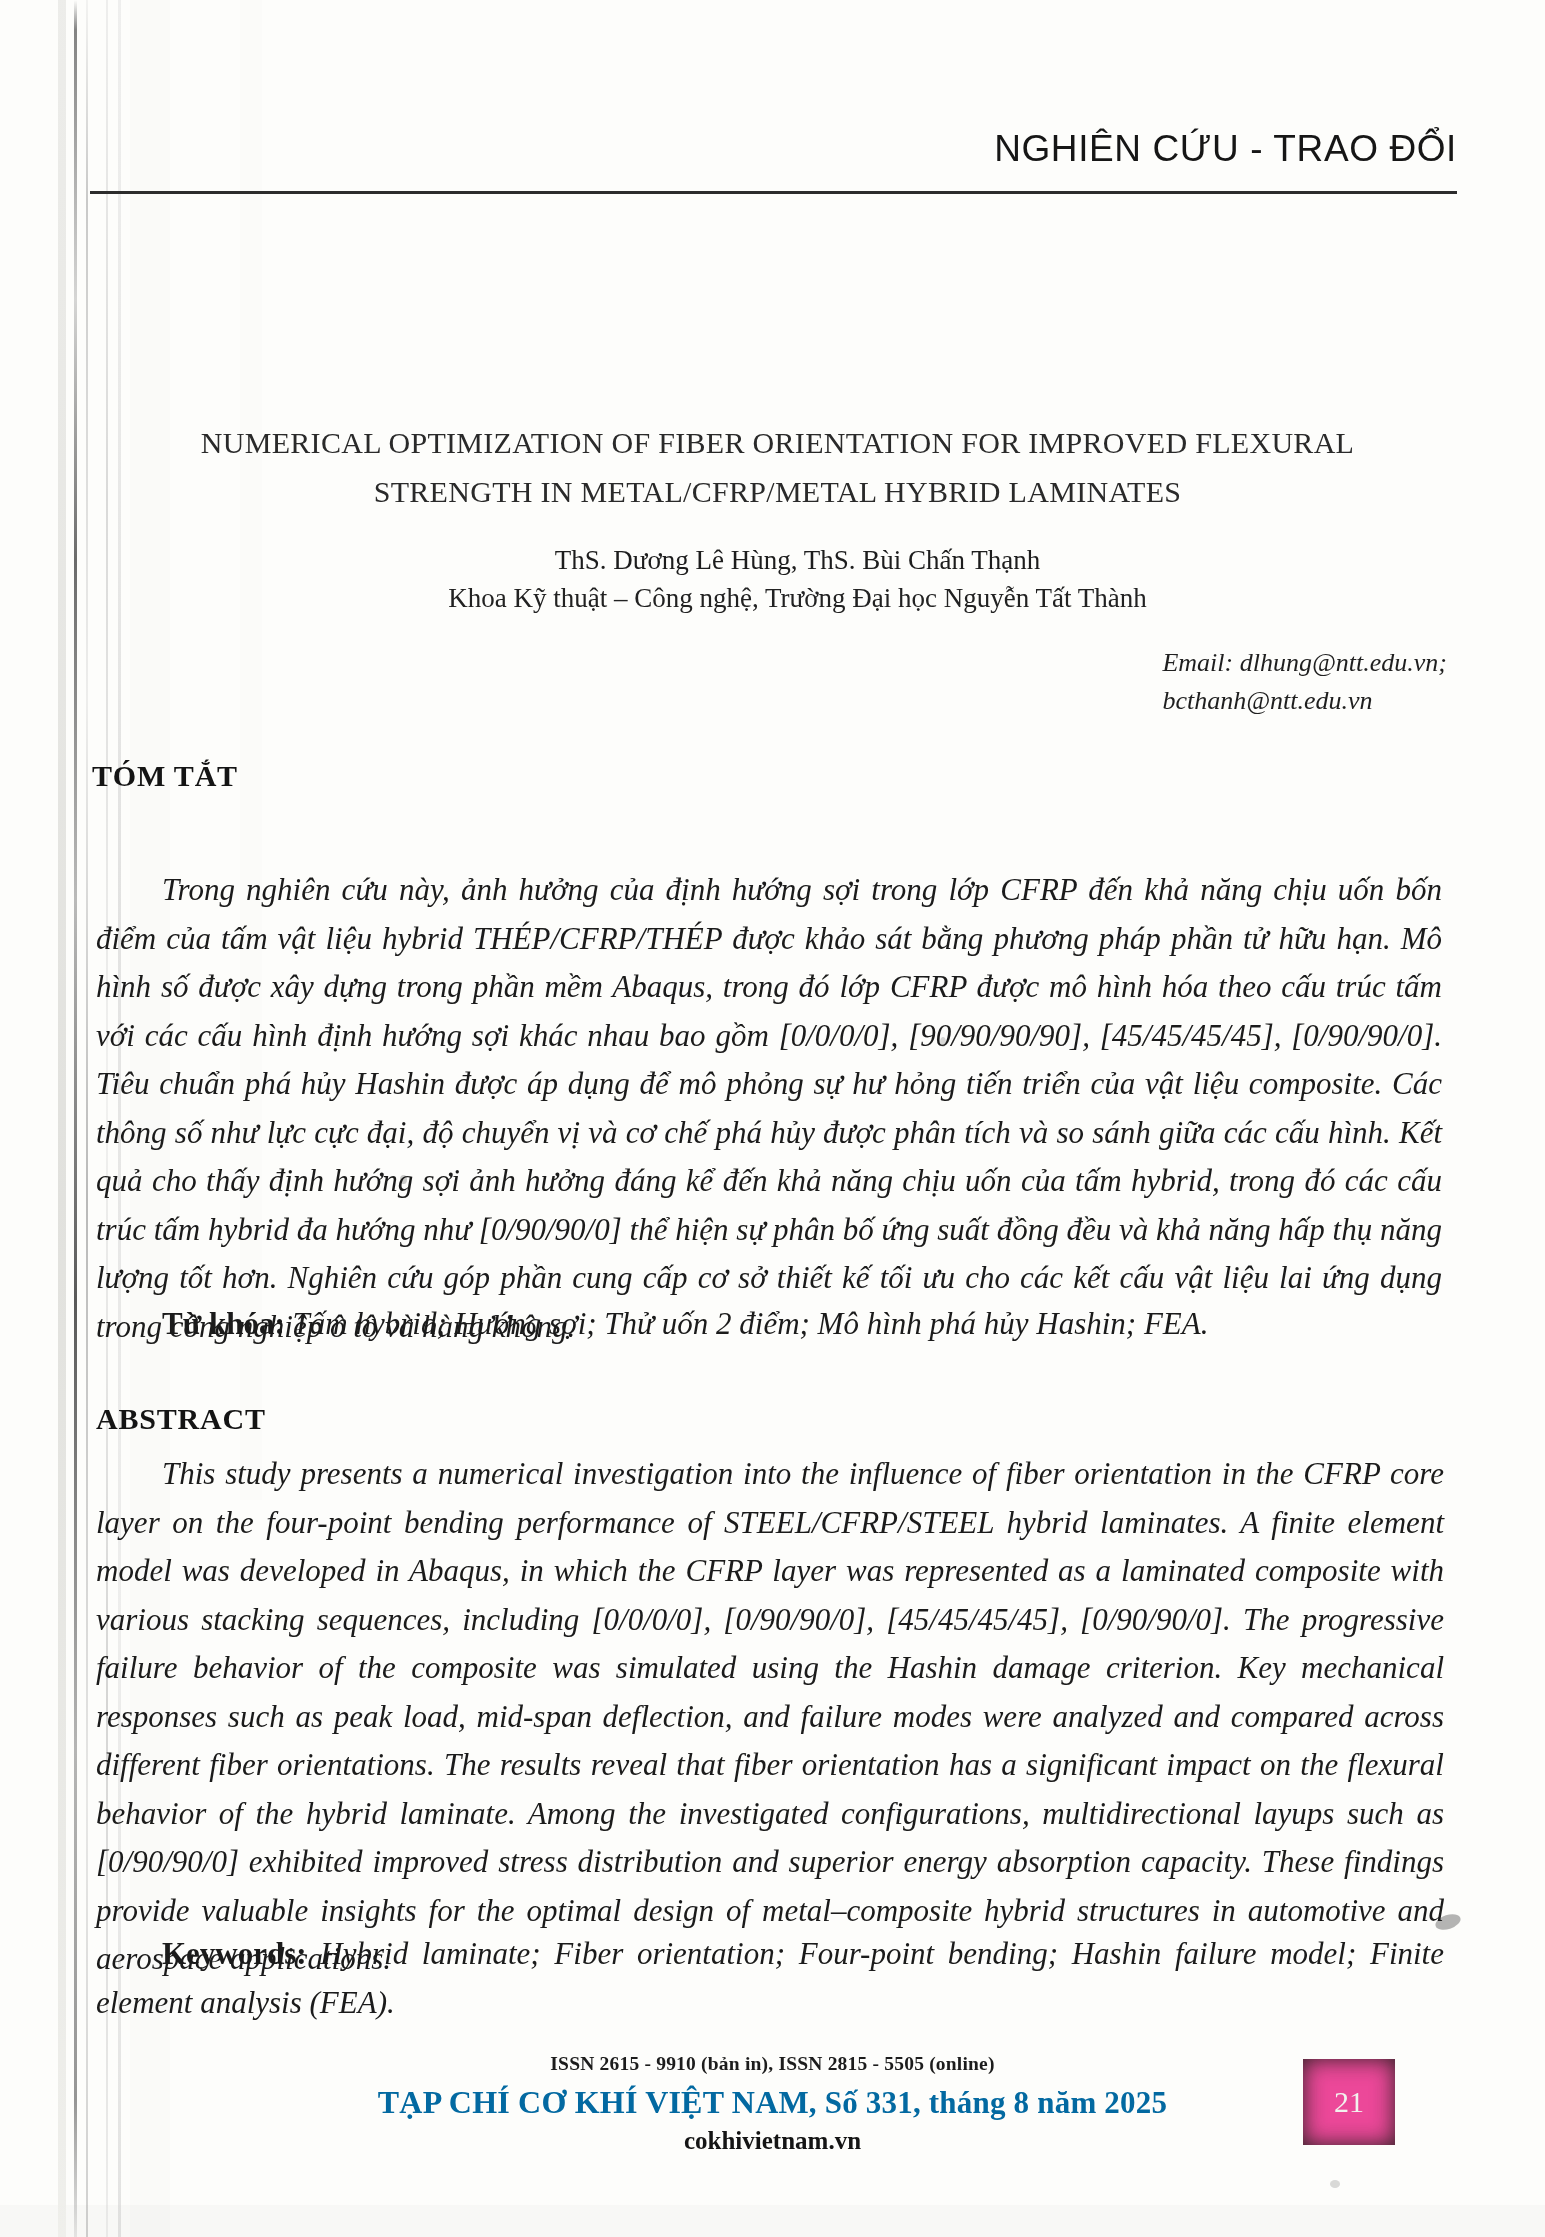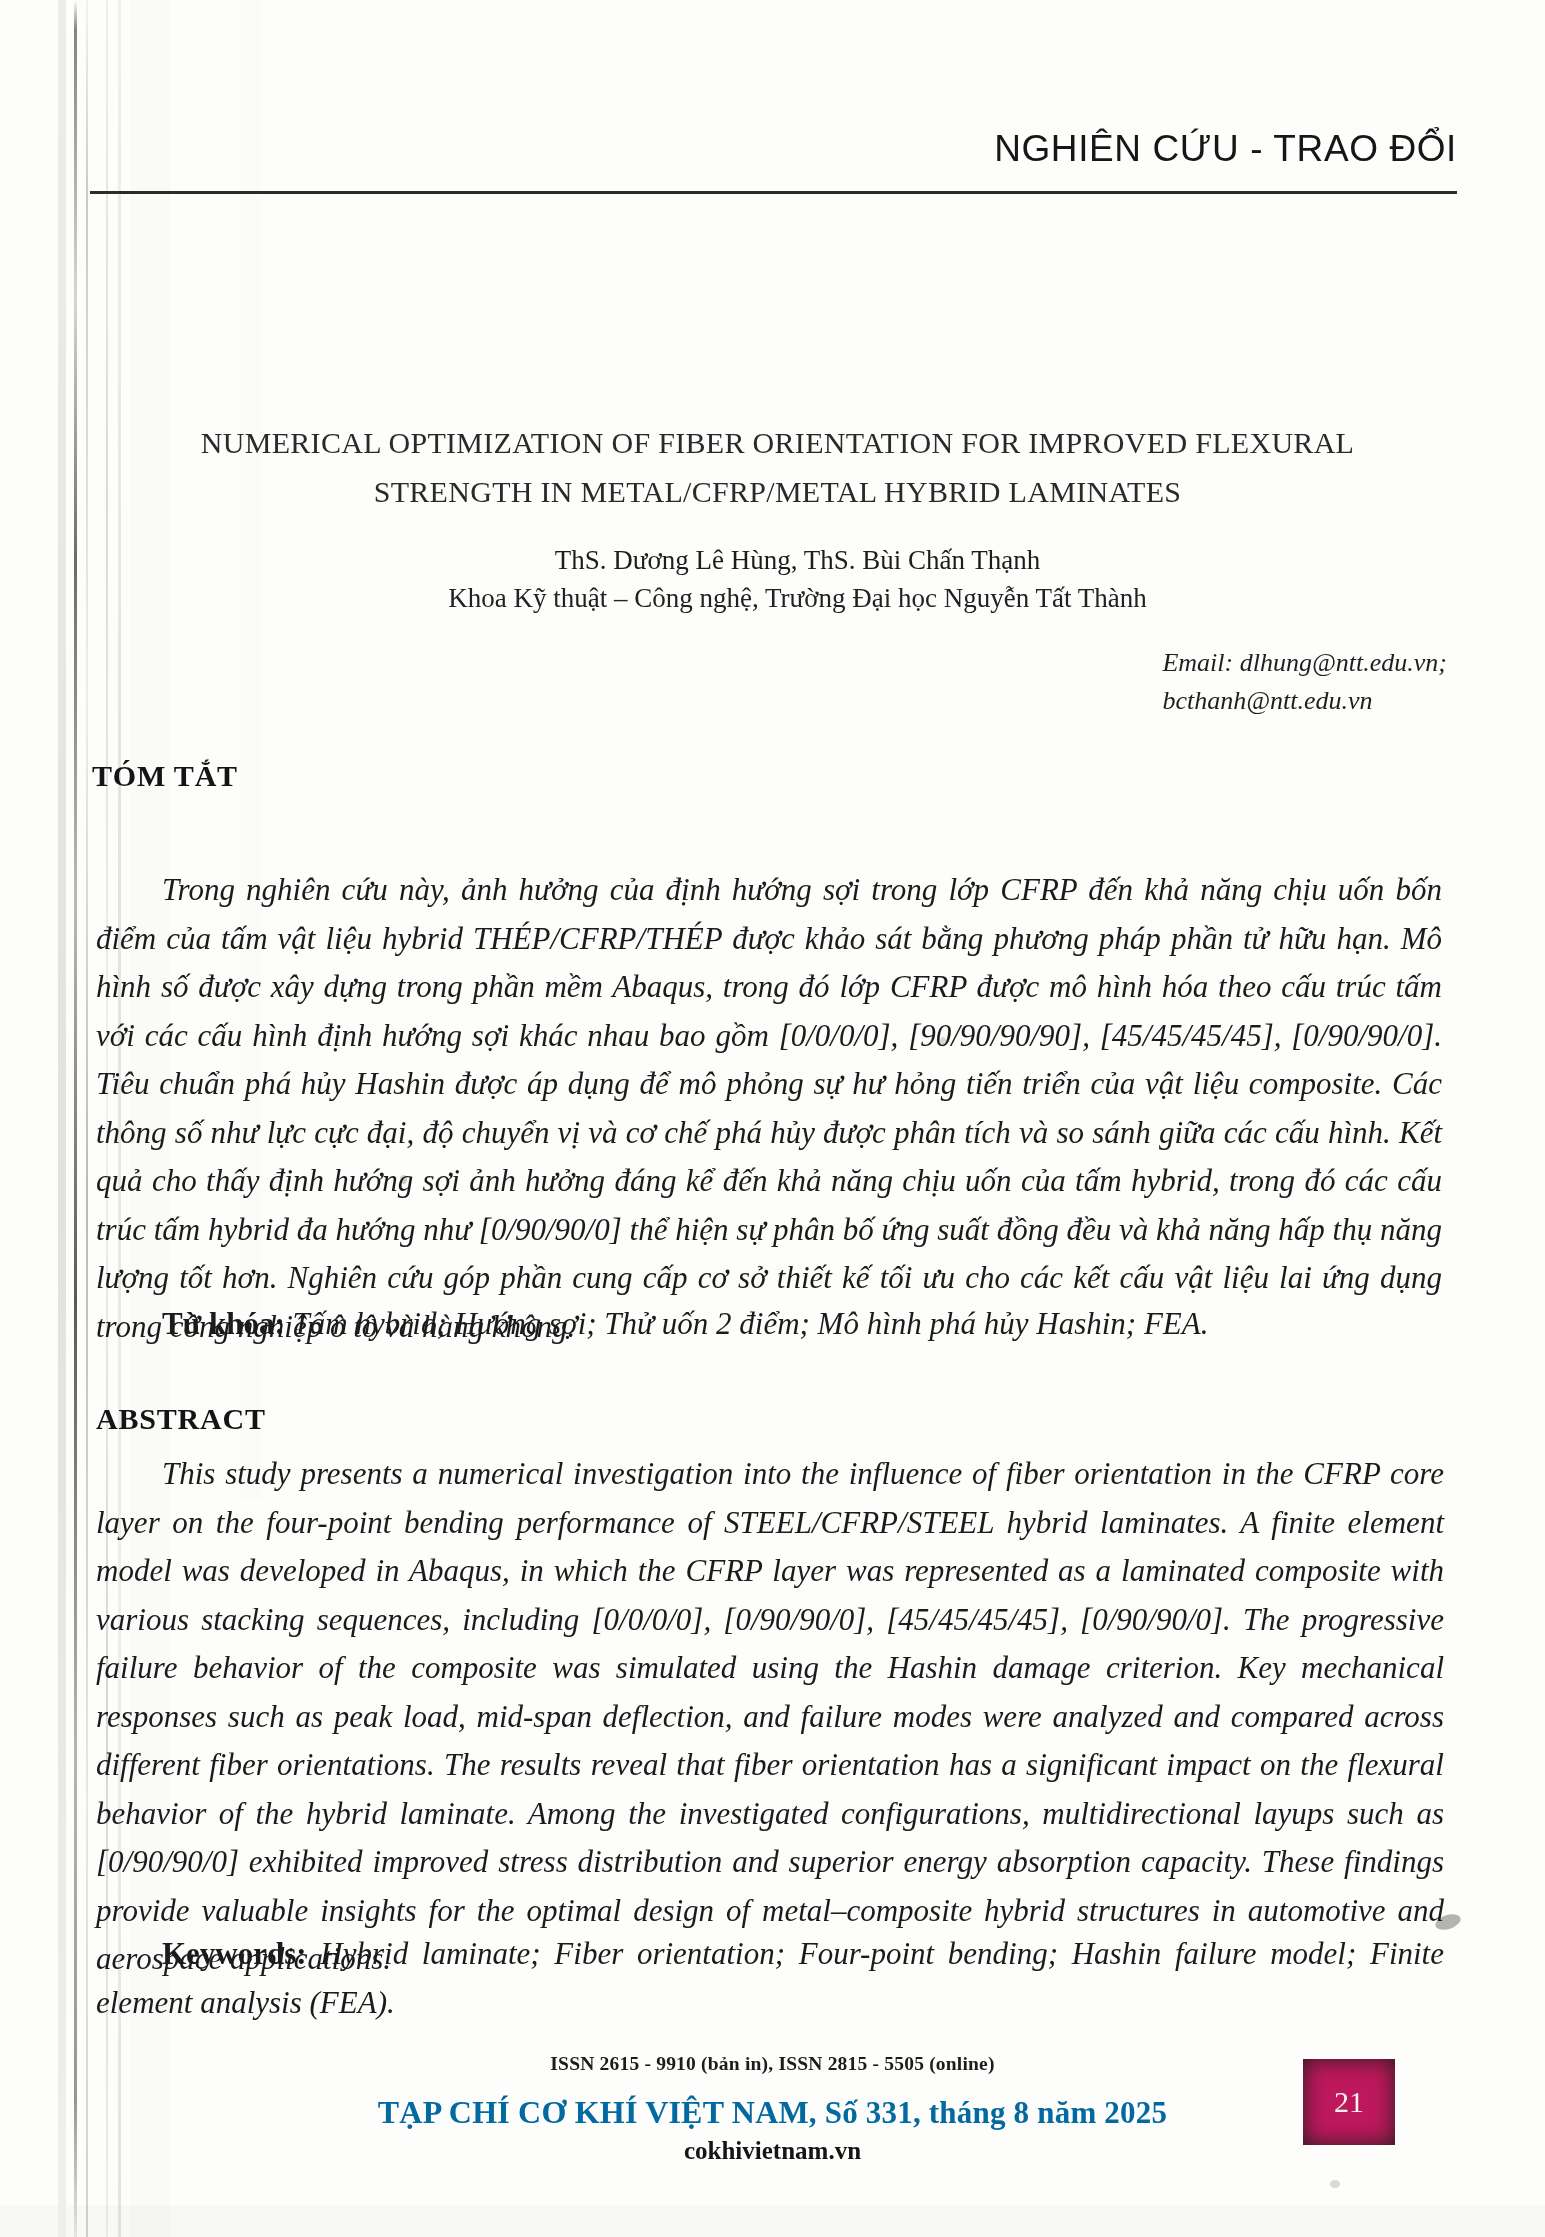--- a/index.html
+++ b/index.html
@@ -224,42 +224,42 @@
     left: 88px;
     right: 88px;
     top: 2053px;
     text-align: center;
   }
   .footer-issn {
     font-weight: bold;
     font-size: 19.5px;
     letter-spacing: 0.2px;
     color: #1c1c1c;
-    margin-bottom: 19px;
+    margin-bottom: 9px;
   }
   .footer-journal {
     font-weight: bold;
     font-size: 31px;
     letter-spacing: 0.2px;
     color: #0369a1;
     margin-bottom: 6px;
   }
   .footer-journal .jname { font-size: 32px; }
   .footer-site {
     font-weight: bold;
     font-size: 25px;
     color: #151515;
   }
   .page-number-box {
     position: absolute;
     left: 1303px;
     top: 2059px;
     width: 92px;
     height: 86px;
-    background: #be185d;
+    background: #ec4899;
     color: #f2f2ee;
     font-family: "Liberation Serif", serif;
     font-size: 30px;
     display: flex;
     align-items: center;
     justify-content: center;
     box-shadow: inset 0 0 22px rgba(20,30,20,0.9);
   }
   
   .paper-band {

